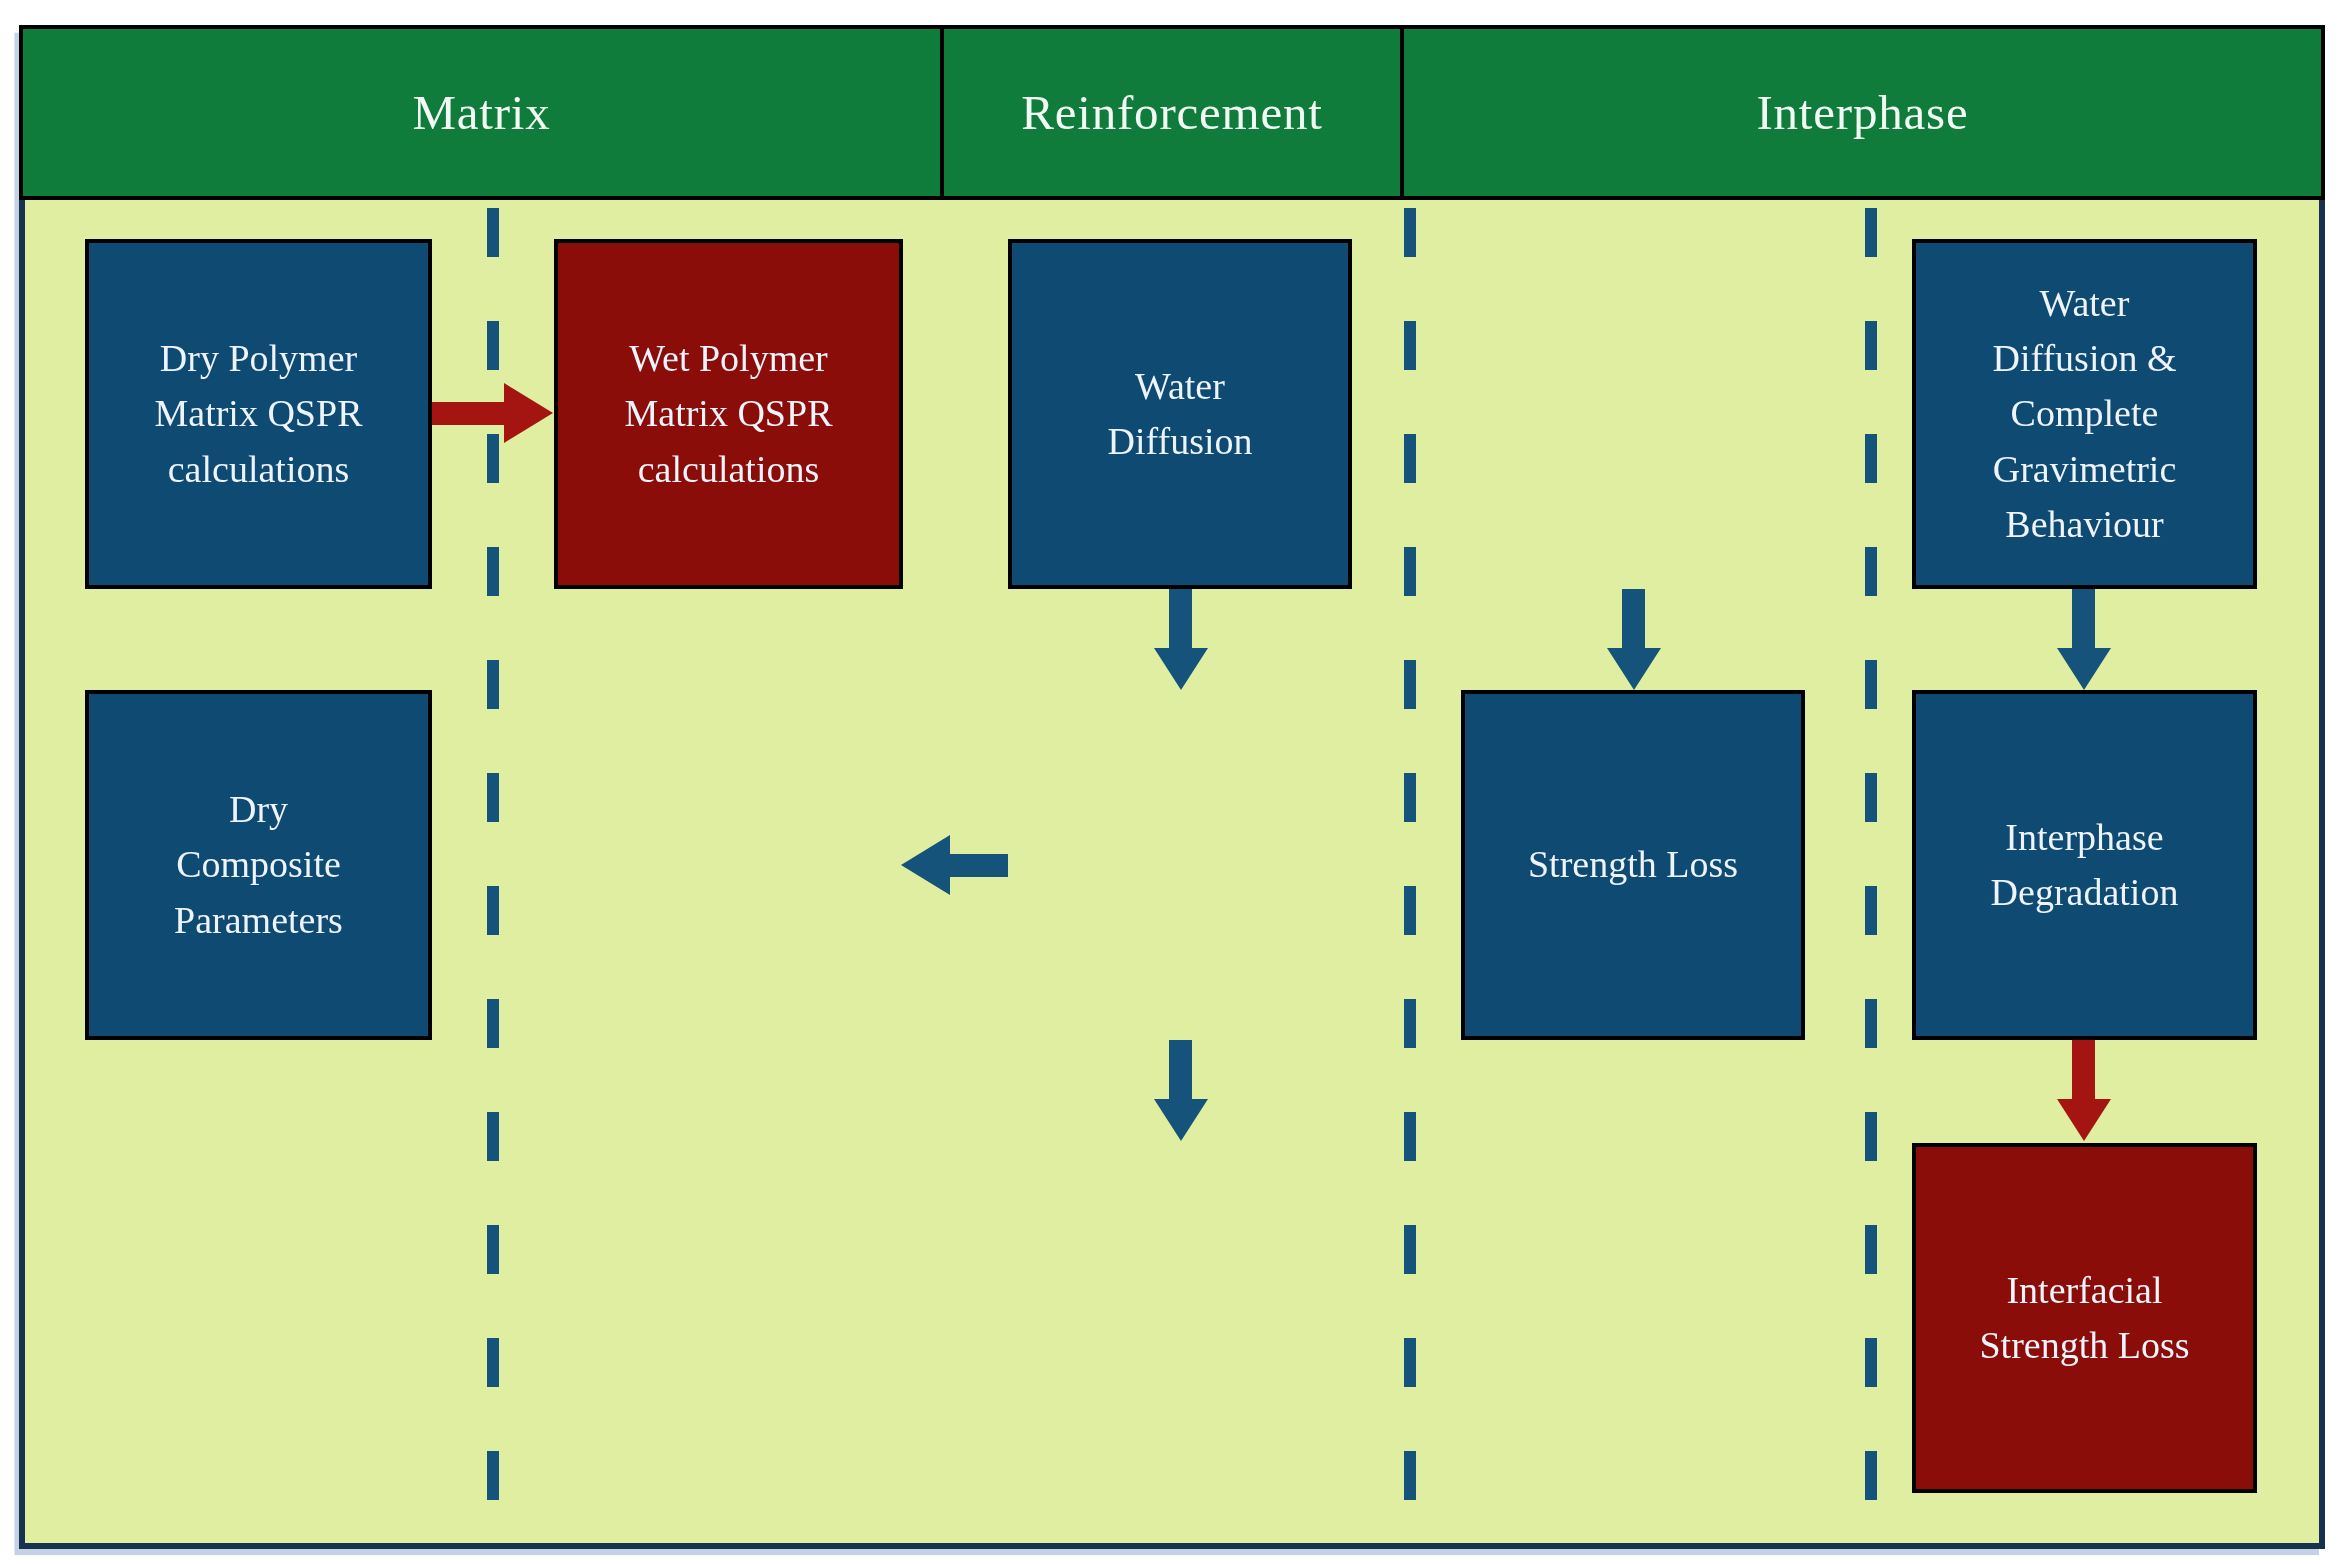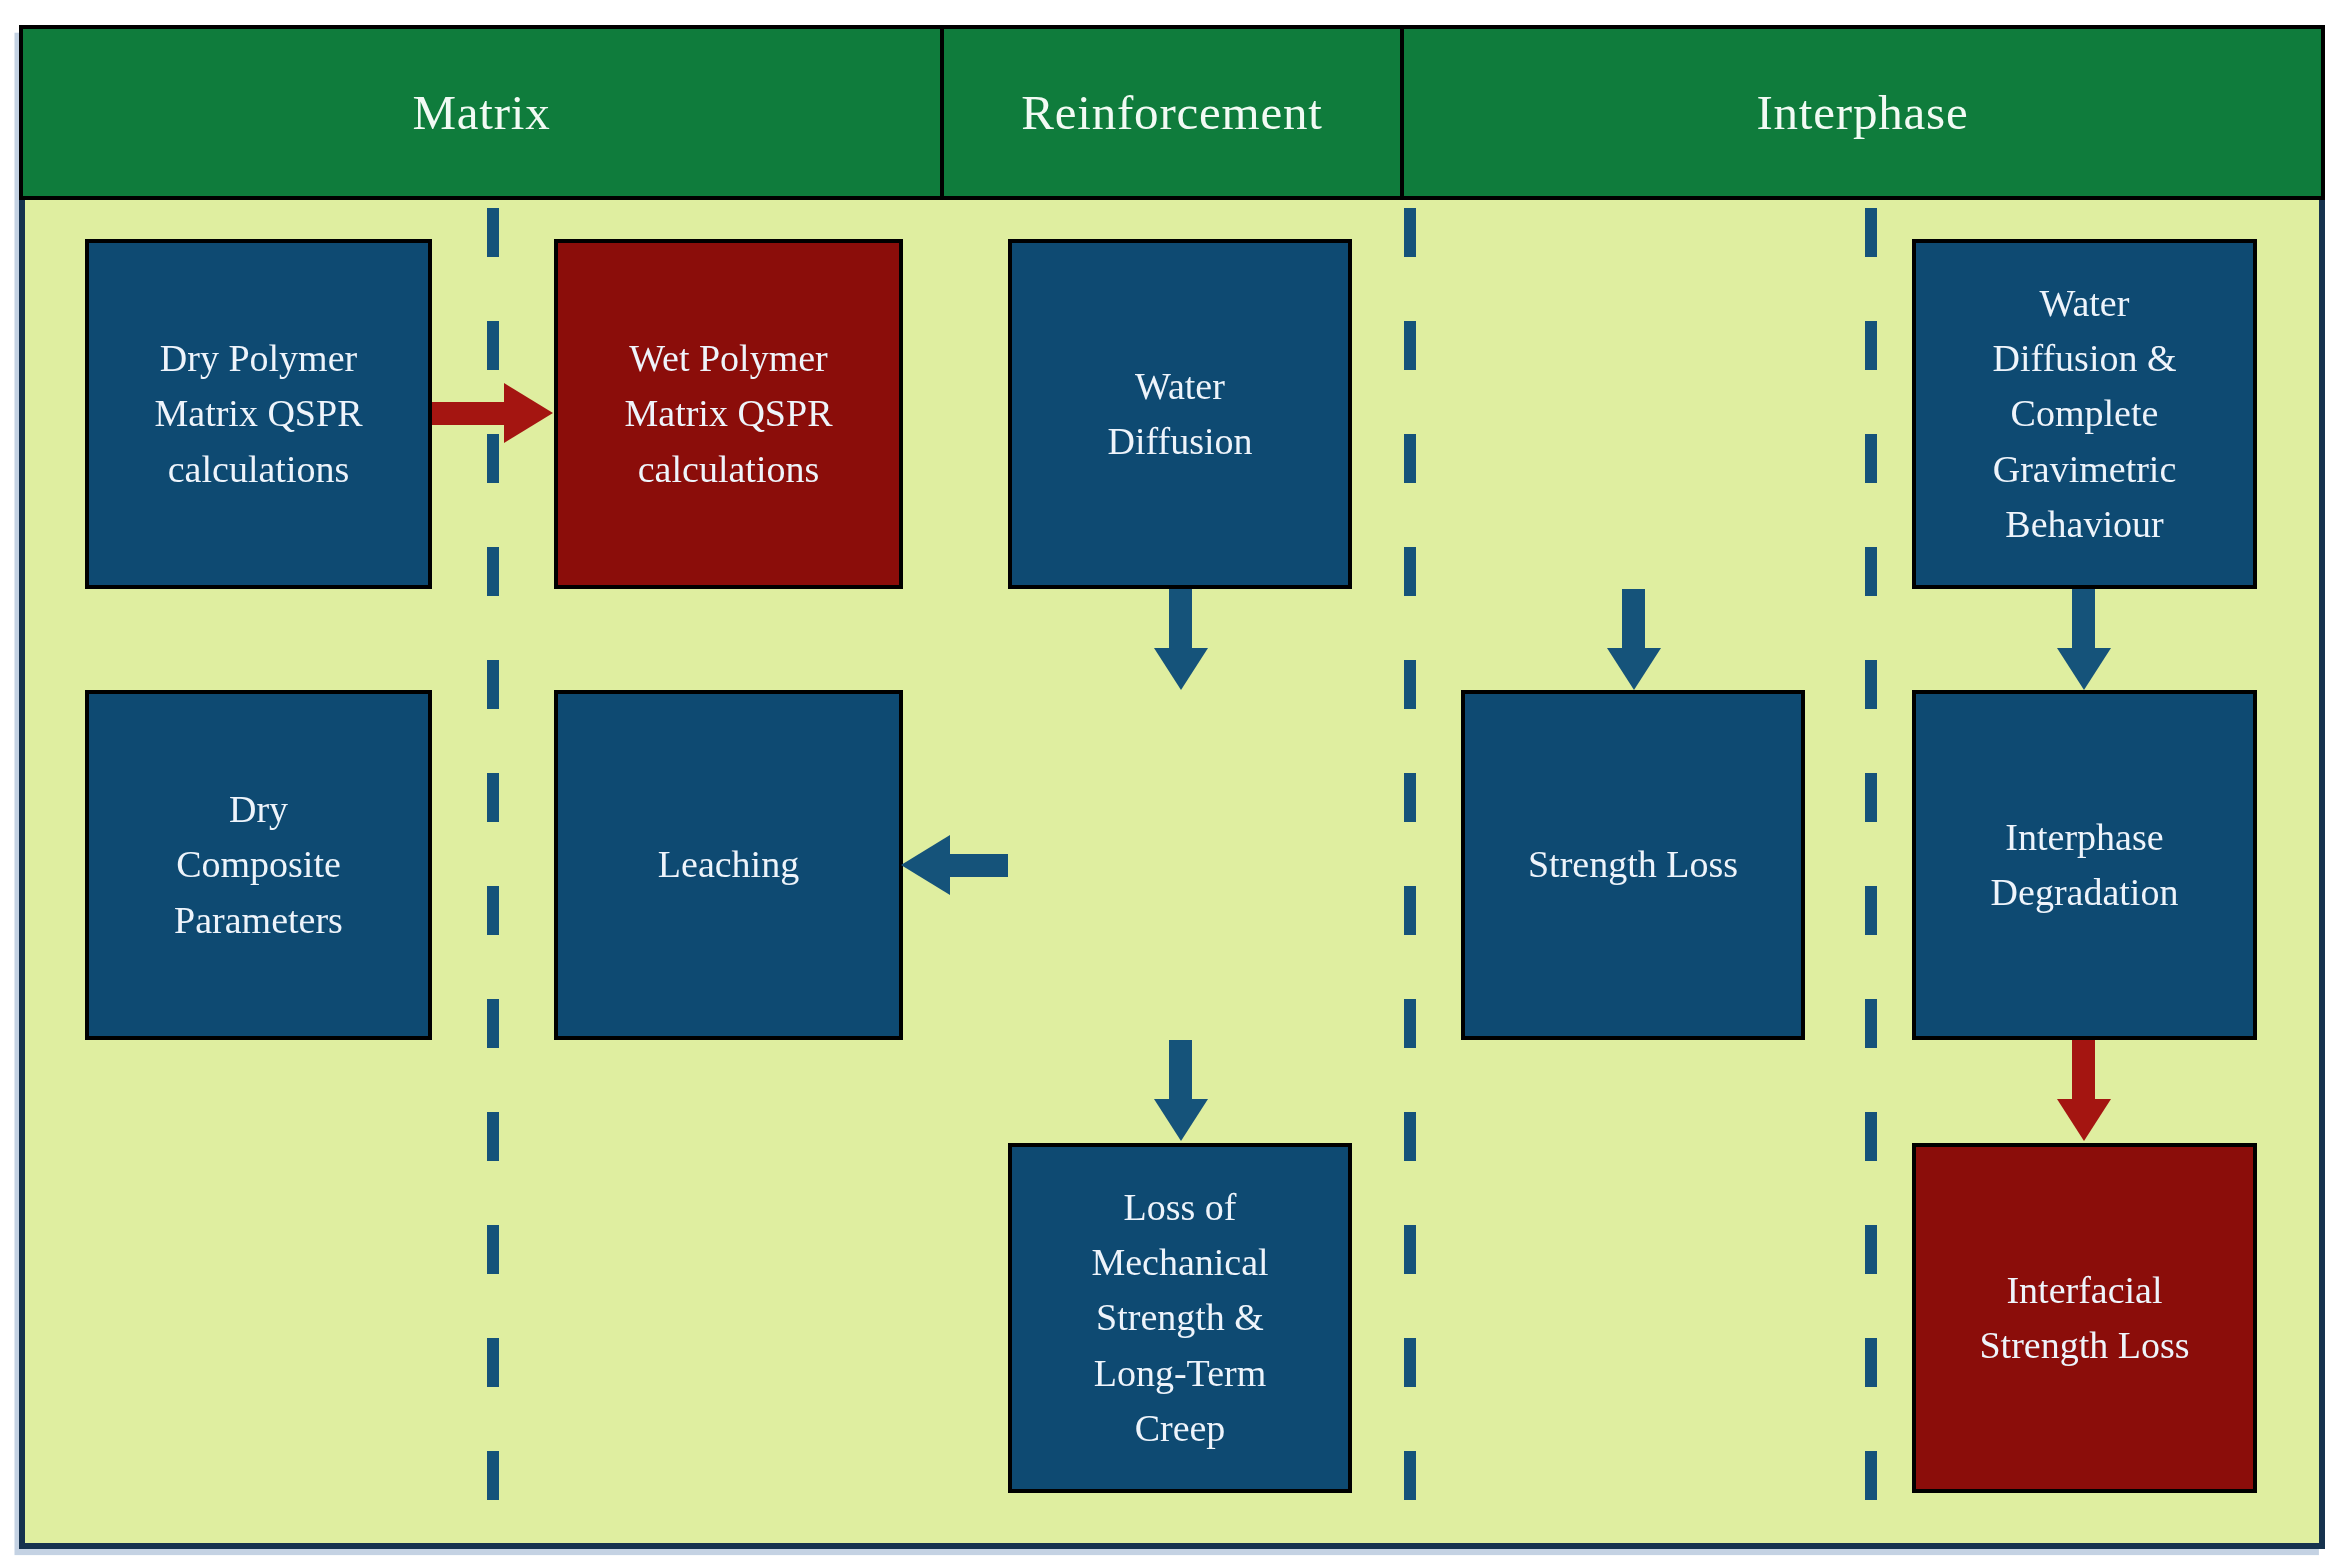--- a/index.html
+++ b/index.html
@@ -145,38 +145,28 @@
 Complete
 Gravimetric
 Behaviour</span>
   </div>
 
   <div class="box blue r2 c1">
     <span class="box-label">Dry
 Composite
 Parameters</span>
   </div>
-  <div class="box blue r2 c2">
-    <span class="box-label">Leaching</span>
-  </div>
   <div class="box blue r2 c4">
     <span class="box-label">Strength Loss</span>
   </div>
   <div class="box blue r2 c5">
     <span class="box-label">Interphase
 Degradation</span>
   </div>
 
-  <div class="box blue r3 c3">
-    <span class="box-label">Loss of
-Mechanical
-Strength &amp;
-Long-Term
-Creep</span>
-  </div>
   <div class="box red r3 c5">
     <span class="box-label">Interfacial
 Strength Loss</span>
   </div>
 
   <div class="arrow a-right">
     <div class="part shaft"></div>
     <div class="part head"></div>
   </div>
 

